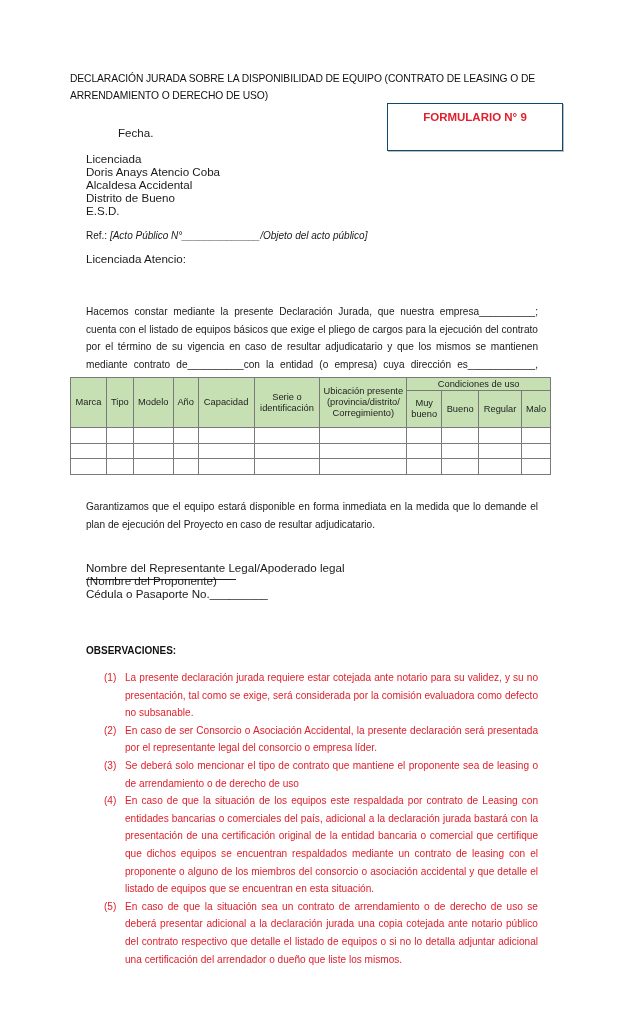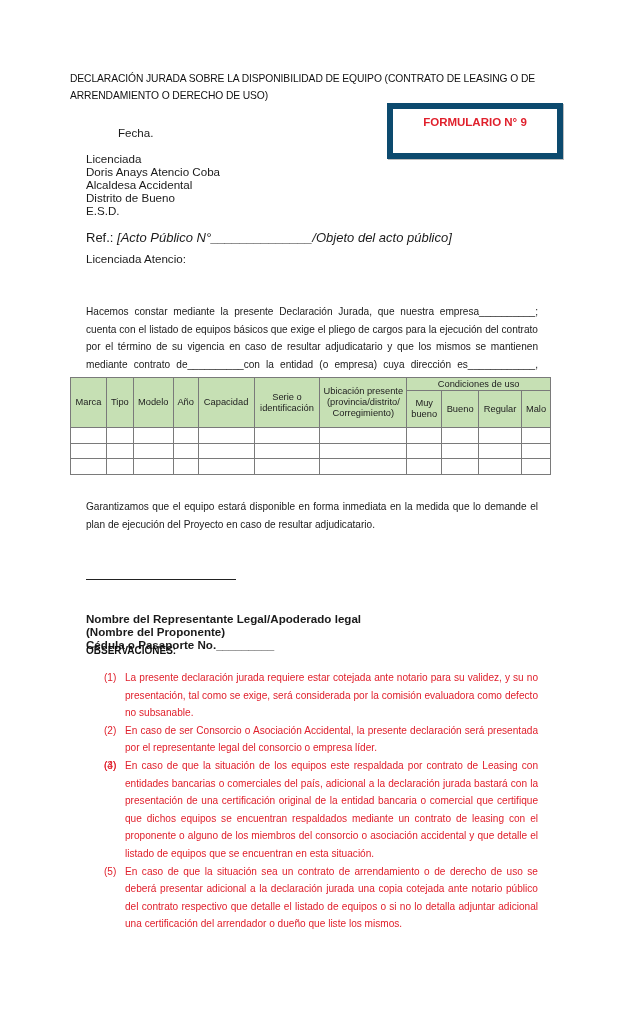--- a/index.html
+++ b/index.html
@@ -4,51 +4,51 @@
   <style>
     html, body { margin: 0; padding: 0; background: #ffffff; }
     body { width: 622px; height: 1024px; position: relative; overflow: hidden; color: #1a1a1a; }
     .abs { position: absolute; }
     .title {
       left: 70px; width: 482px; top: 71px; 
       font-family: "Liberation Sans", sans-serif; font-size: 10.3px; line-height: 16.5px; color: #111;
       letter-spacing: -0.1px;
     }
     .form-box {
-      left: 387px; top: 103px; width: 176px; height: 56px;
-      border: 6px solid #0c4a6e; box-sizing: border-box;
+      left: 387px; top: 103px; width: 176px; height: 48px;
+      border: 1px solid #0c4a6e; box-sizing: border-box;
       box-shadow: 1px 1px 0 #bdbdbd;
     }
     .form-label {
       position: absolute; left: 0; right: 0; top: 7px; text-align: center;
       font-family: "Liberation Sans", sans-serif; font-weight: bold; font-size: 11.5px; color: #e0202c;
     }
     .arial { font-family: "Liberation Sans", sans-serif; font-size: 11.6px; color: #1a1a1a; }
     .fecha { left: 86px; top: 126px; margin-left: 32px; }
     .addr { left: 86px; top: 152px; line-height: 13px; }
-    .ref { left: 86px; top: 230px; font-size: 13px; }
+    .ref { left: 86px; top: 230px; font-size: 10px; }
     .ref i { font-style: italic; }
     .greeting { left: 86px; top: 252px; }
     .body-p {
       left: 86px; width: 452px; font-family: "Liberation Sans", sans-serif;
       font-size: 10.1px; line-height: 17.6px; text-align: justify; color: #1a1a1a;
     }
     .p1 { top: 303px; }
     .p2 { top: 498px; }
     table.equip {
       position: absolute; left: 70px; top: 377px; width: 481px;
       border-collapse: collapse; font-family: "Liberation Sans", sans-serif; font-size: 9.3px; color: #222;
     }
     table.equip th, table.equip td { border: 1px solid #7a7a7a; padding: 0; }
     table.equip th { background: #c6e0b4; font-weight: normal; text-align: center; line-height: 11px; }
     table.equip tr.h1 th { height: 12px; }
     table.equip tr.h2 th { height: 36px; }
     table.equip td { height: 14.5px; background: #fff; }
     .sigline { left: 86px; top: 579px; width: 150px; border-top: 1px solid #222; }
-    .sig { left: 86px; top: 612px; line-height: 13px; font-weight: bold; }
+    .sig { left: 86px; top: 561px; line-height: 13px; }
     .obs-title {
       left: 86px; top: 645px; font-family: "Liberation Sans", sans-serif; font-weight: bold; font-size: 10px; color: #111;
     }
     .obs-list {
       left: 104px; top: 669px; width: 434px; margin: 0; padding: 0; list-style: none;
       font-family: "Liberation Sans", sans-serif; font-size: 10.1px; line-height: 17.6px; color: #e0202c;
     }
     .obs-list li { position: relative; padding-left: 21px; text-align: justify; }
     .obs-num { position: absolute; left: 0; top: 0; }
   </style>
@@ -164,16 +164,16 @@
   <div>Nombre del Representante Legal/Apoderado legal</div>
   <div>(Nombre del Proponente)</div>
   <div>Cédula o Pasaporte No._________</div>
 </div>
 
 <div class="abs obs-title">OBSERVACIONES:</div>
 
 <ol class="abs obs-list">
   <li><span class="obs-num">(1)</span><span>La presente declaración jurada requiere estar cotejada ante notario para su validez, y su no presentación, tal como se exige, será considerada por la comisión evaluadora como defecto no subsanable.</span></li>
   <li><span class="obs-num">(2)</span><span>En caso de ser Consorcio o Asociación Accidental, la presente declaración será presentada por el representante legal del consorcio o empresa líder.</span></li>
-  <li><span class="obs-num">(3)</span></li>
+  <li><span class="obs-num">(3)</span><span>Se deberá solo mencionar el tipo de contrato que mantiene el proponente sea de leasing o de arrendamiento o de derecho de uso</span></li>
   <li><span class="obs-num">(4)</span><span>En caso de que la situación de los equipos este respaldada por contrato de Leasing con entidades bancarias o comerciales del país, adicional a la declaración jurada bastará con la presentación de una certificación original de la entidad bancaria o comercial que certifique que dichos equipos se encuentran respaldados mediante un contrato de leasing con el proponente o alguno de los miembros del consorcio o asociación accidental y que detalle el listado de equipos que se encuentran en esta situación.</span></li>
   <li><span class="obs-num">(5)</span><span>En caso de que la situación sea un contrato de arrendamiento o de derecho de uso se deberá presentar adicional a la declaración jurada una copia cotejada ante notario público del contrato respectivo que detalle el listado de equipos o si no lo detalla adjuntar adicional una certificación del arrendador o dueño que liste los mismos.</span></li>
 </ol>
 
 </body></html>

